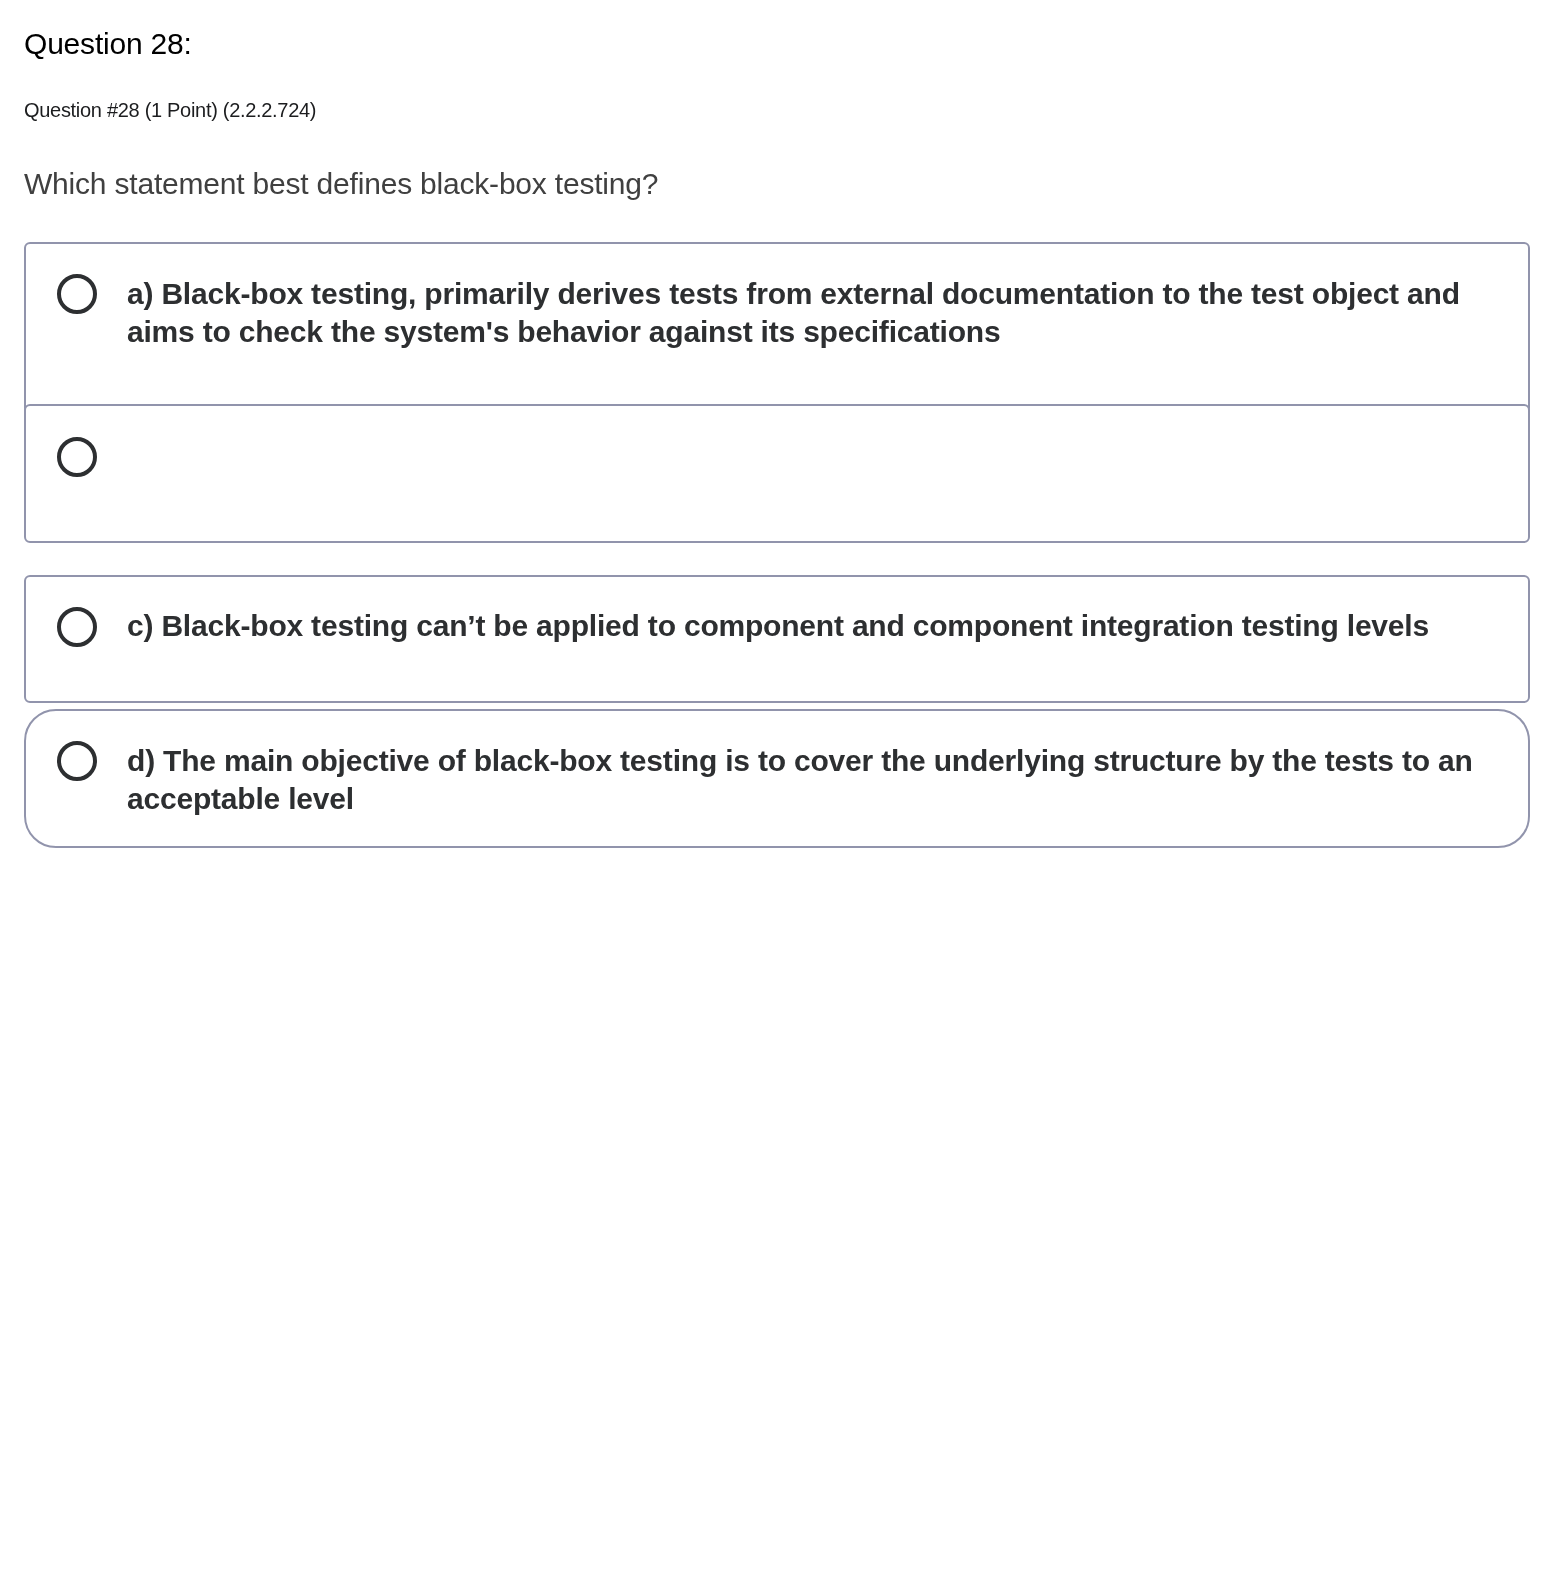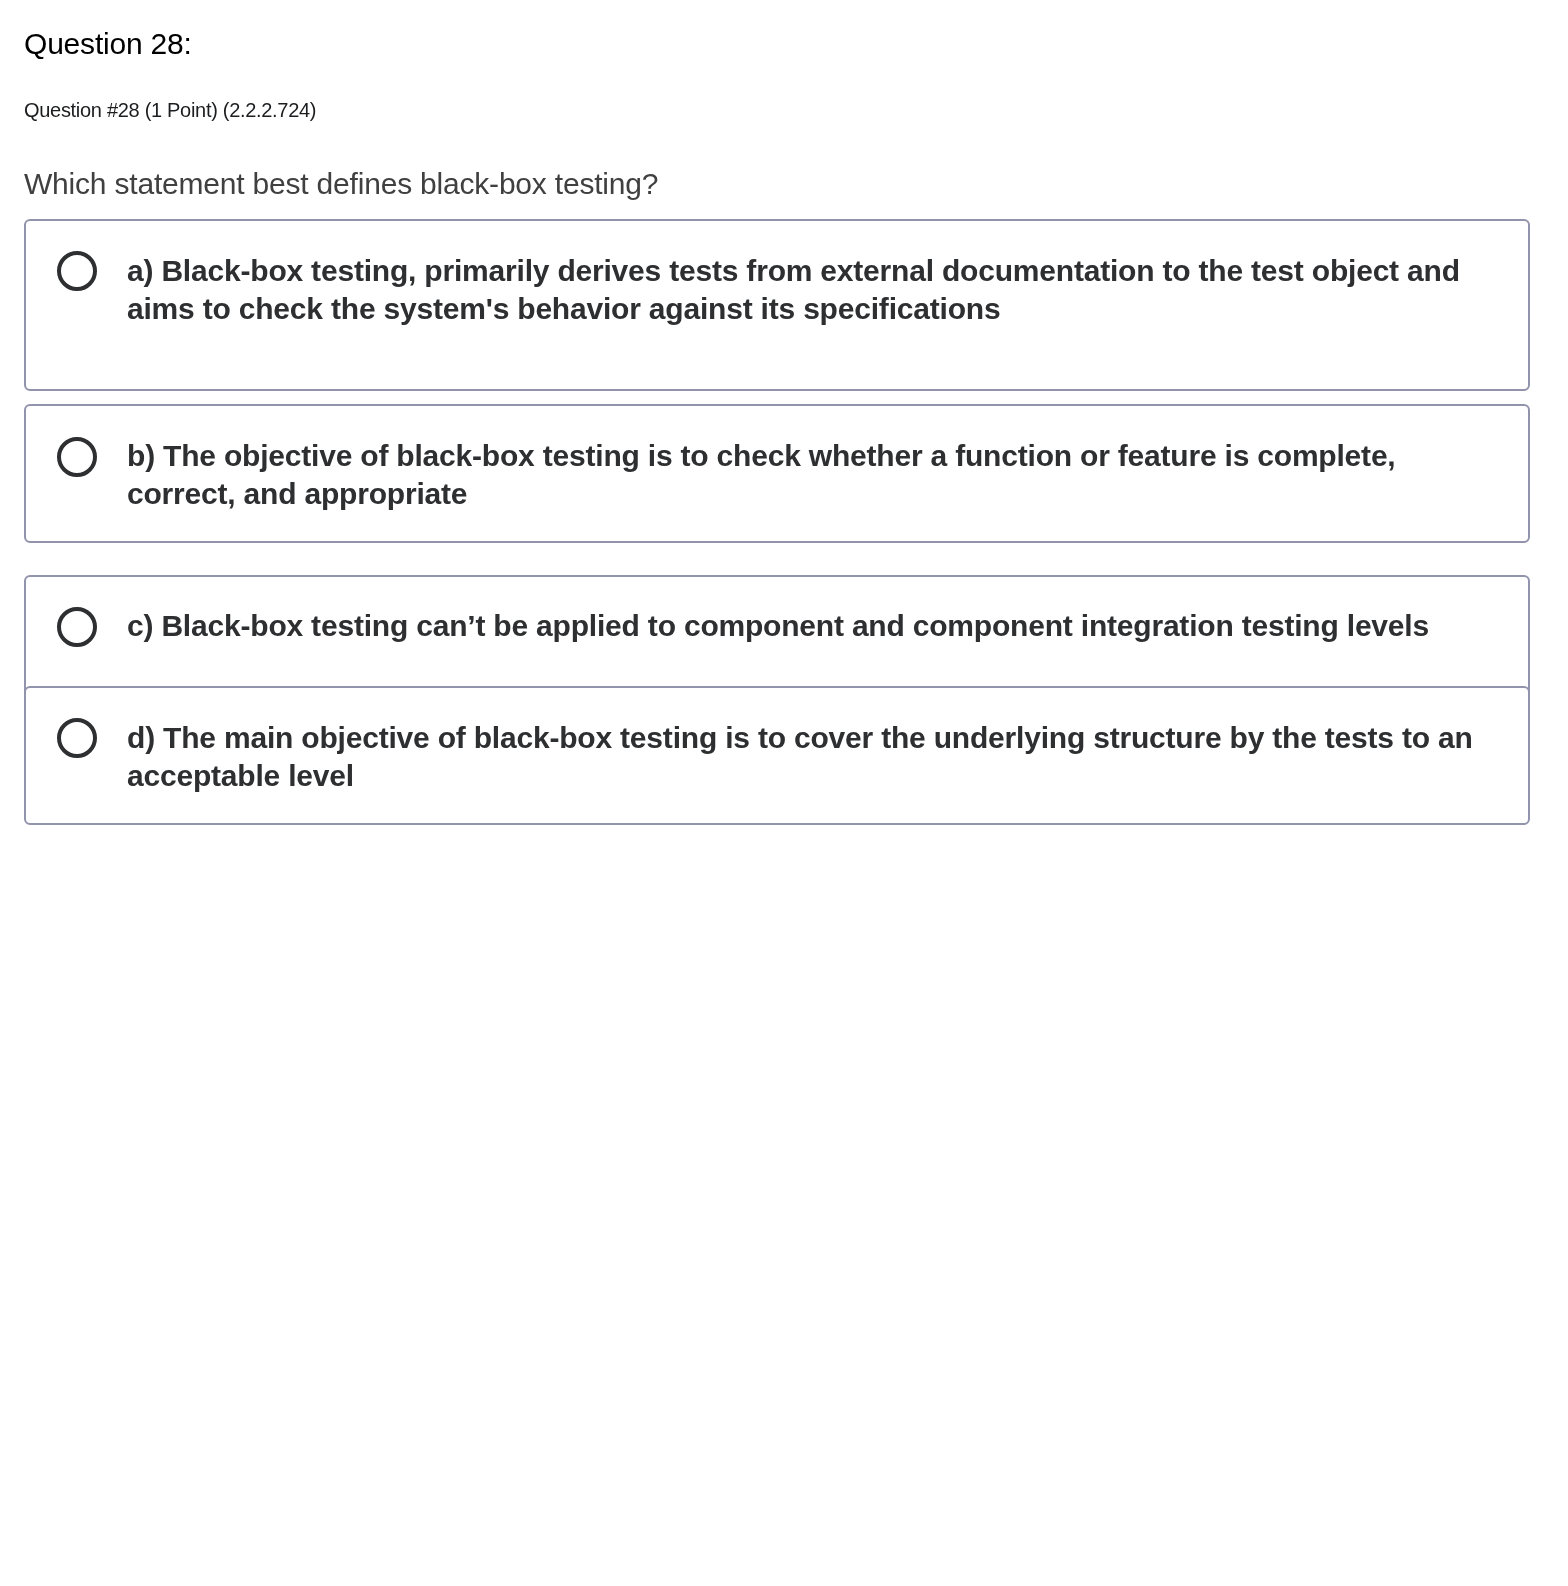--- a/index.html
+++ b/index.html
@@ -68,51 +68,50 @@
     .option .label {
       position: absolute;
       left: 101px;
       right: 40px;
       font-size: 30px;
       line-height: 38px;
       font-weight: 700;
       color: #2d2f31;
       letter-spacing: -0.2px;
     }
-    #opt-a { top: 219px; height: 172px; }
+    #opt-a { top: 242px; height: 172px; }
     #opt-a .radio { top: 30px; }
     #opt-a .label { top: 31px; }
 
     #opt-b { top: 404px; height: 139px; }
     #opt-b .radio { top: 31px; }
     #opt-b .label { top: 31px; }
 
     #opt-c { top: 575px; height: 128px; }
     #opt-c .radio { top: 30px; }
     #opt-c .label { top: 30px; white-space: nowrap; right: 10px; }
 
-    #opt-d { top: 686px; height: 139px; }
+    #opt-d { top: 709px; height: 139px; border-radius: 32px; }
     #opt-d .radio { top: 30px; }
     #opt-d .label { top: 31px; }
   </style>
 </head>
 <body>
 
 <div class="q-number">Question 28:</div>
 <div class="q-meta">Question #28 (1 Point) (2.2.2.724)</div>
 <div class="q-prompt">Which statement best defines black-box testing?</div>
 
 <div class="option" id="opt-a" role="radio">
   <span class="radio"></span>
   <span class="label">a) Black-box testing, primarily derives tests from external documentation to the test object and aims to check the system's behavior against its specifications</span>
 </div>
 
 <div class="option" id="opt-b" role="radio">
   <span class="radio"></span>
-  <span class="label">b) The objective of black-box testing is to check whether a function or feature is complete, correct, and appropriate</span>
 </div>
 
 <div class="option" id="opt-c" role="radio">
   <span class="radio"></span>
   <span class="label">c) Black-box testing can’t be applied to component and component integration testing levels</span>
 </div>
 
 <div class="option" id="opt-d" role="radio">
   <span class="radio"></span>
   <span class="label">d) The main objective of black-box testing is to cover the underlying structure by the tests to an acceptable level</span>

